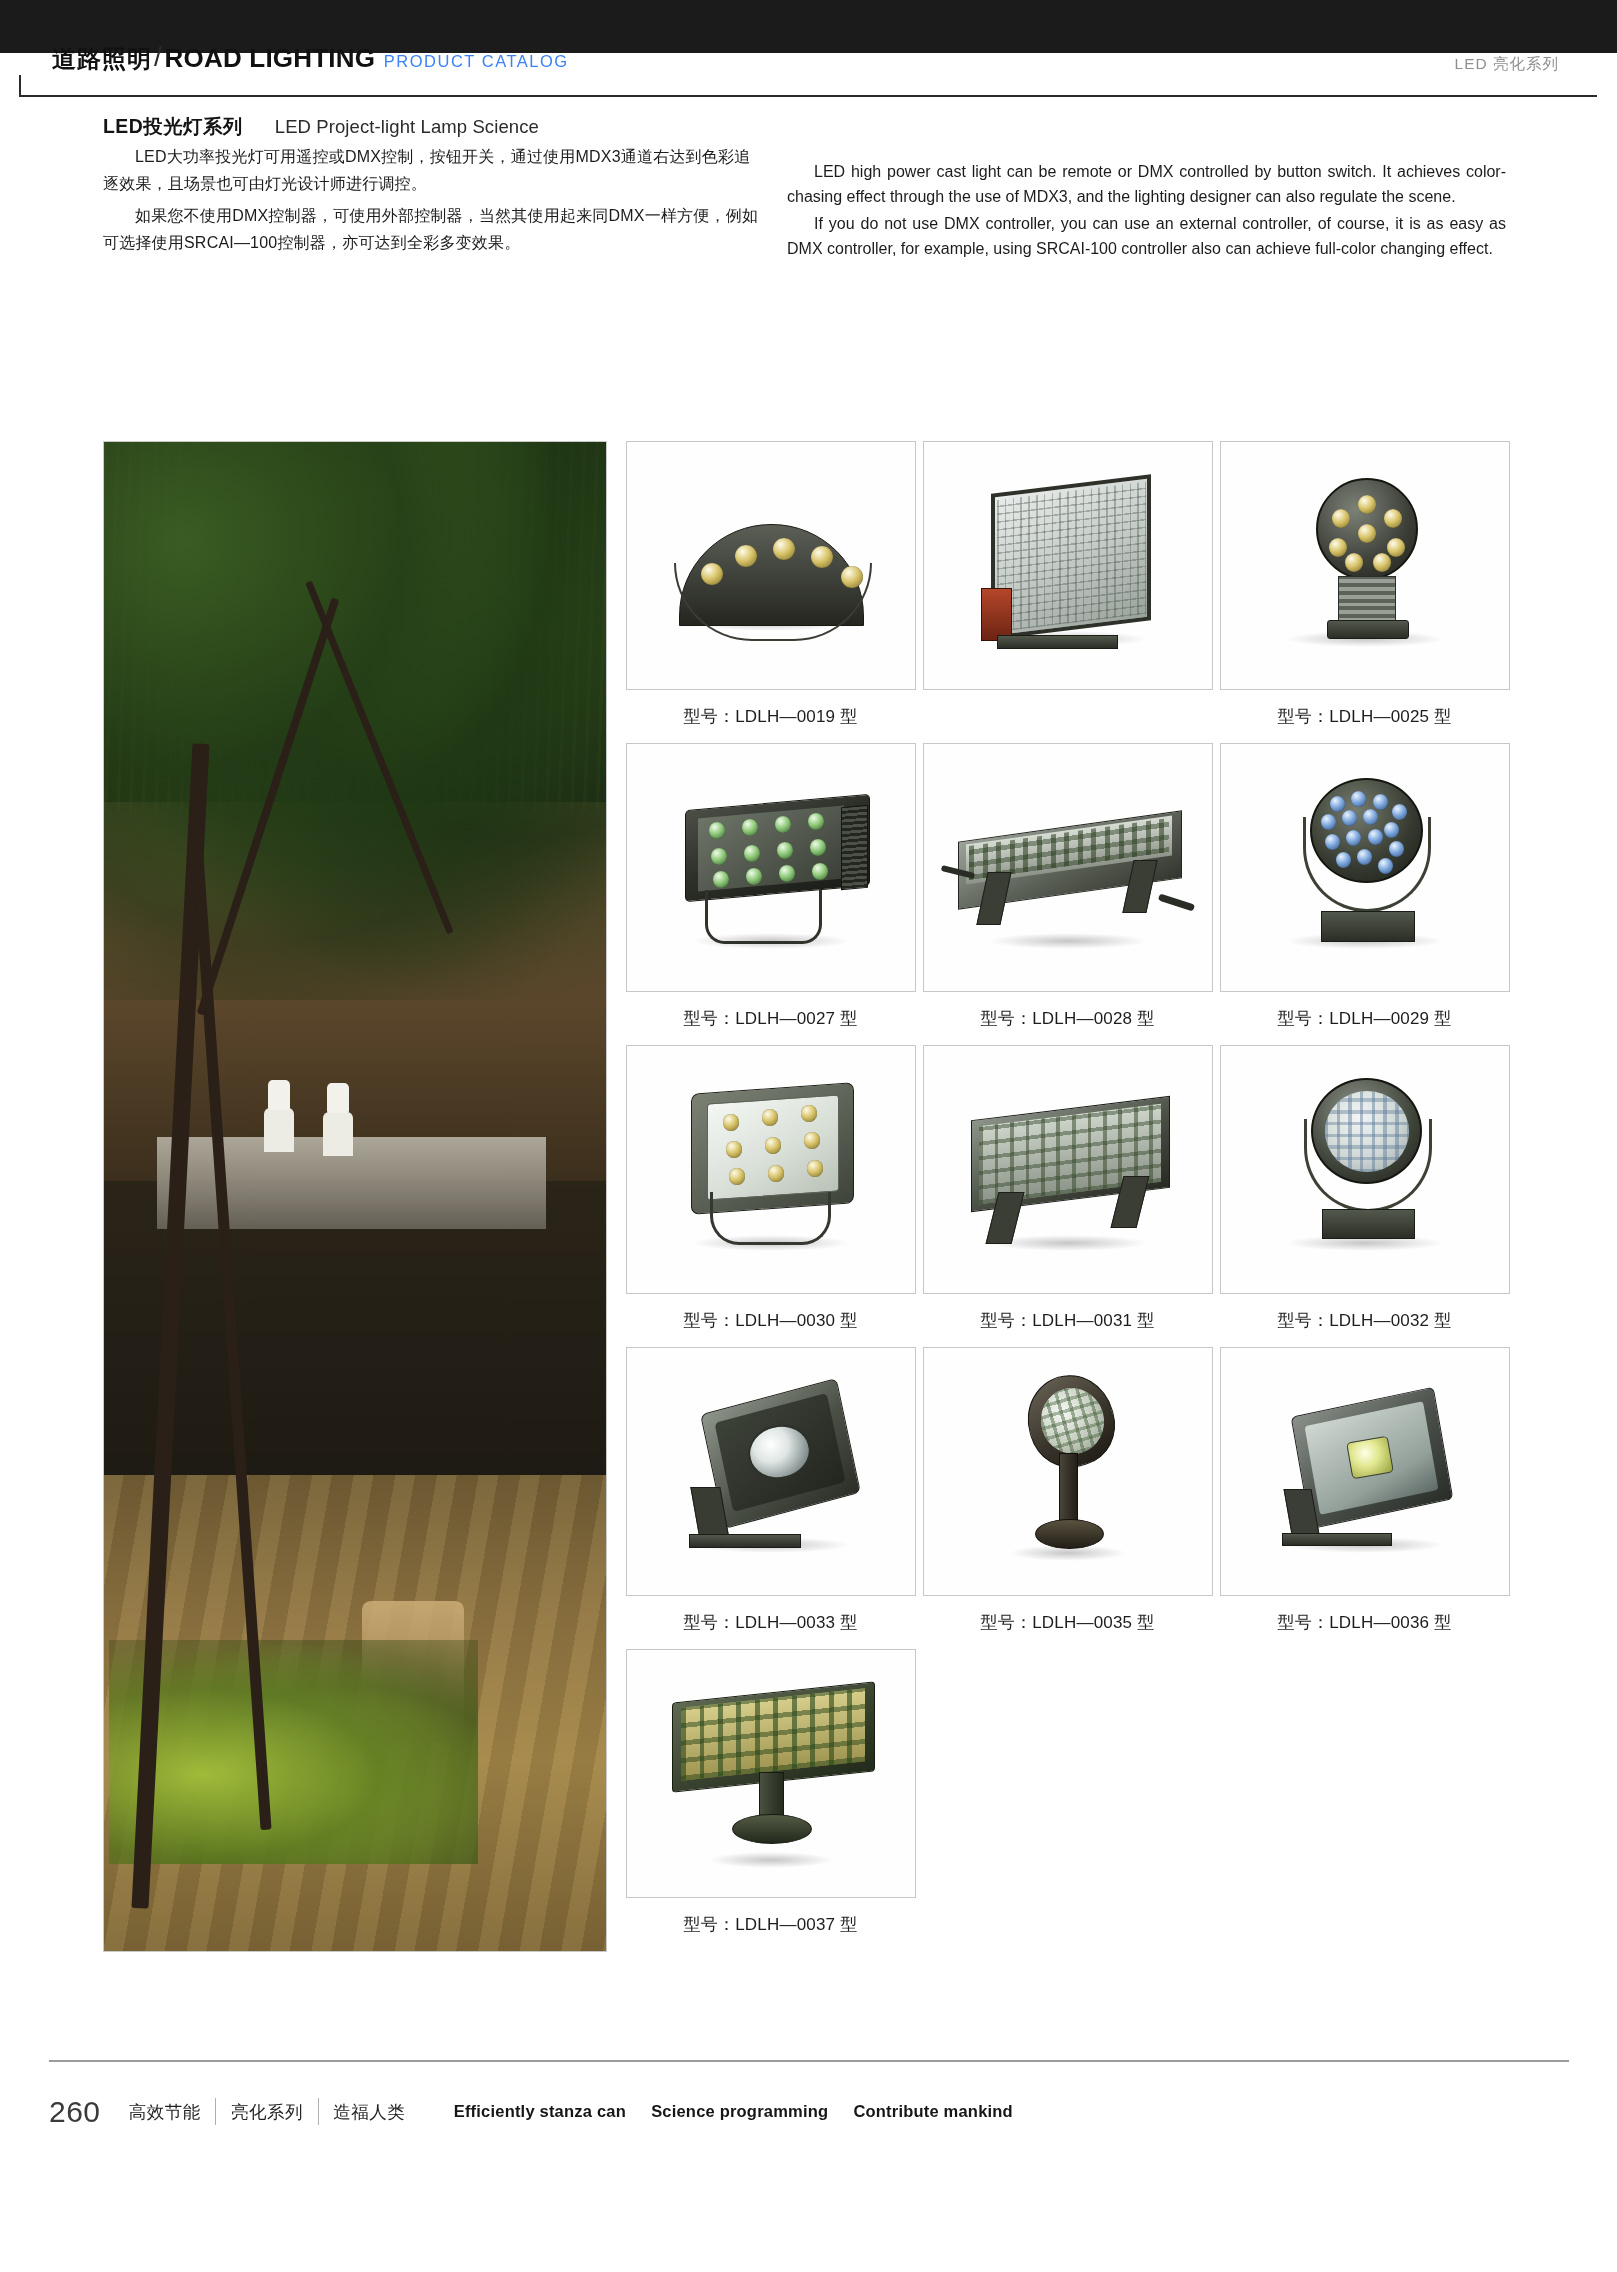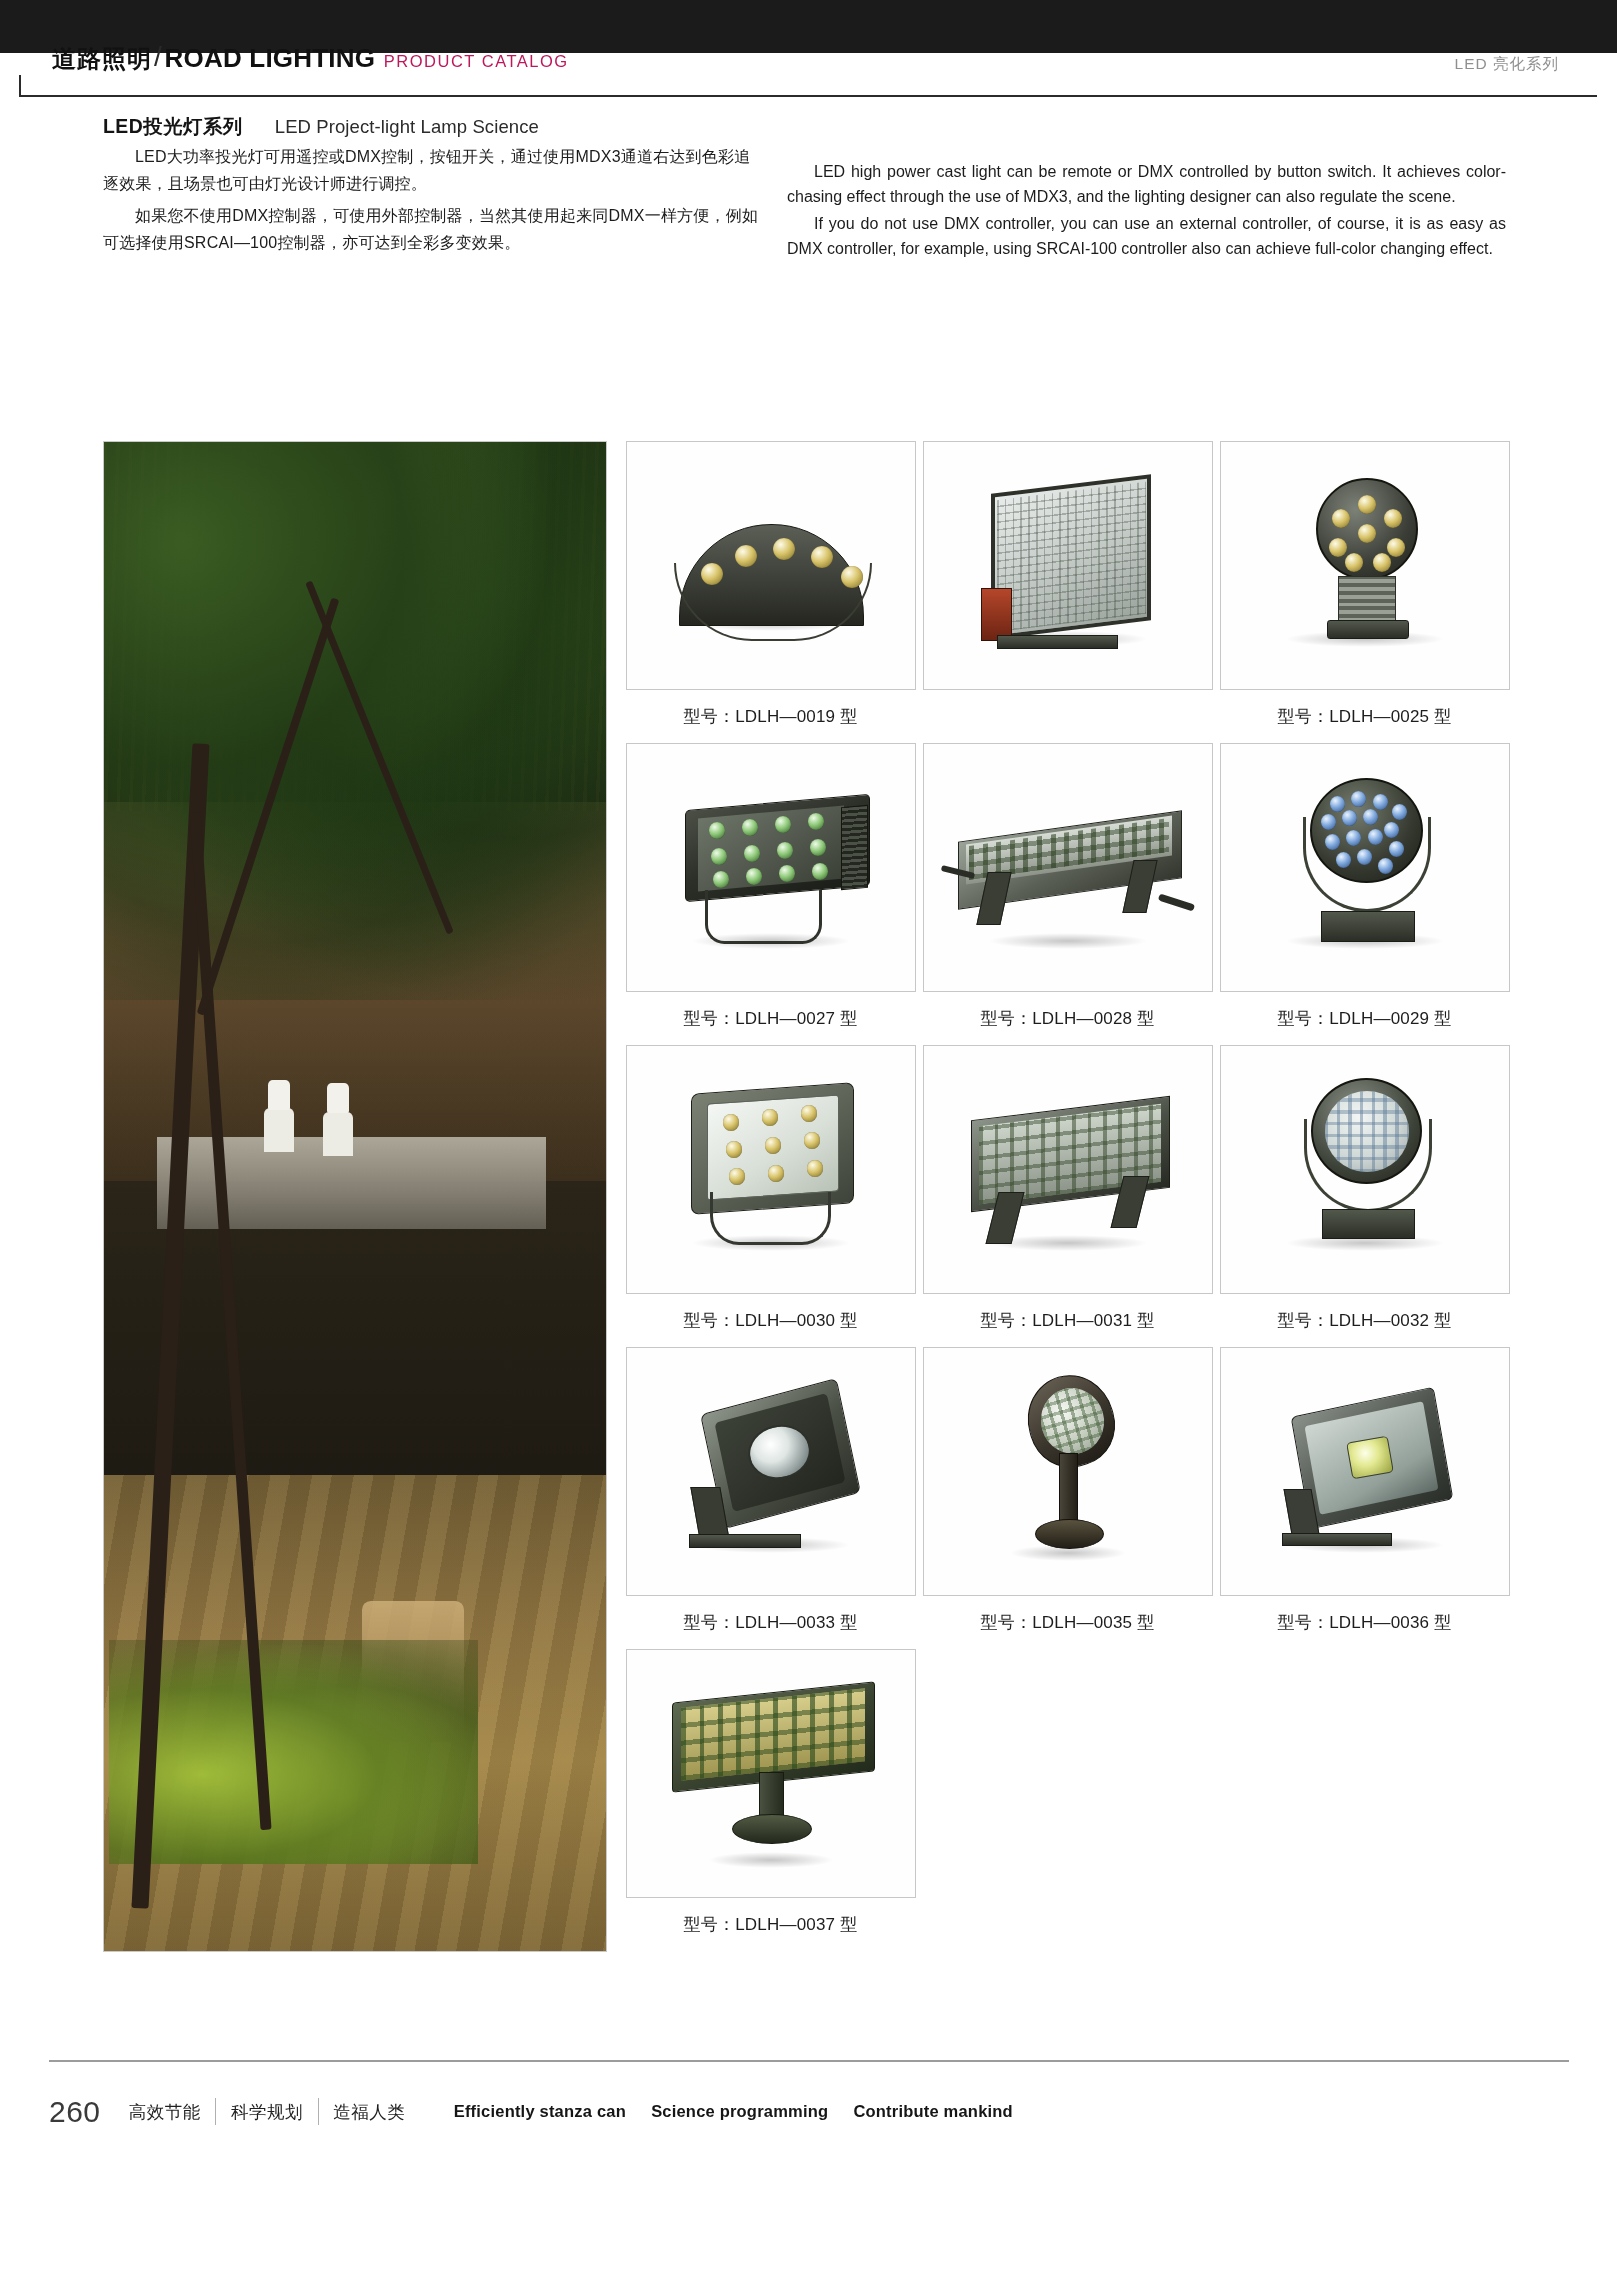--- a/index.html
+++ b/index.html
@@ -57,21 +57,21 @@
   }
   .header-en {
     font-size: 26px;
     font-weight: bold;
     color: #111;
     letter-spacing: 0.2px;
     line-height: 1;
   }
   .header-sub {
     font-size: 16.5px;
-    color: #be185d;
+    color: #3b82f6;
     letter-spacing: 1.5px;
     line-height: 1;
     margin-left: 8.7px;
     padding-bottom: 1.9px;
   }
   .header-right {
     position: absolute;
     right: 58px;
     top: 54px;
     font-size: 15.5px;
@@ -629,21 +629,21 @@
     <div class="caption">型号：LDLH—0037 型</div>
   </div>
 
 </div>
 
 <div class="footer-rule"></div>
 <div class="footer">
   <div class="footer-page">260</div>
   <div class="footer-cn-item">高效节能</div>
   <div class="footer-div"></div>
-  <div class="footer-cn-item">科学规划</div>
+  <div class="footer-cn-item">亮化系列</div>
   <div class="footer-div"></div>
   <div class="footer-cn-item">造福人类</div>
   <div class="footer-en">
     <span>Efficiently stanza can</span>
     <span>Science programming</span>
     <span>Contribute mankind</span>
   </div>
 </div>
 
 

